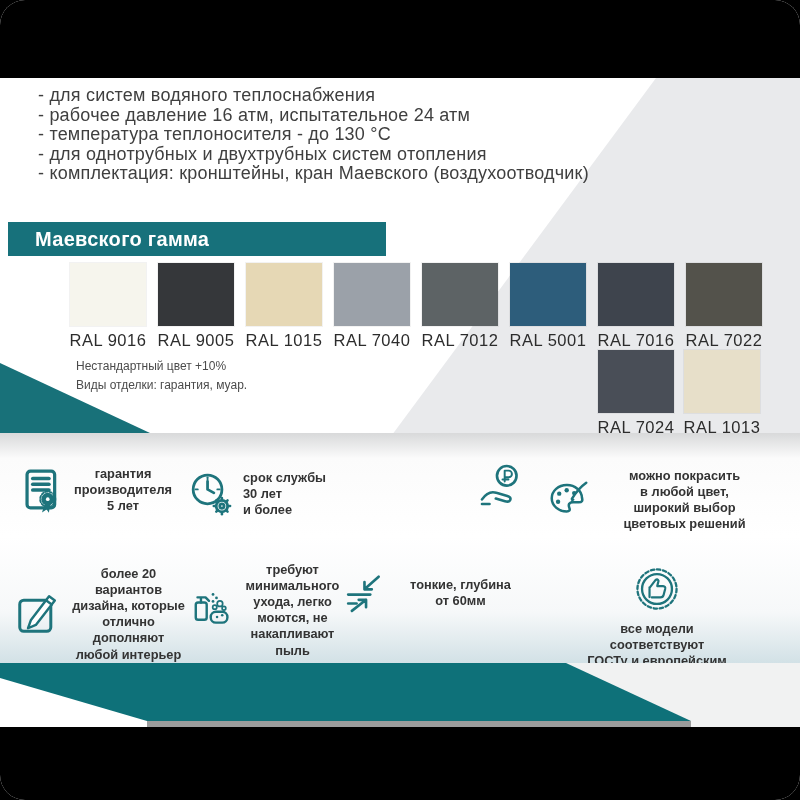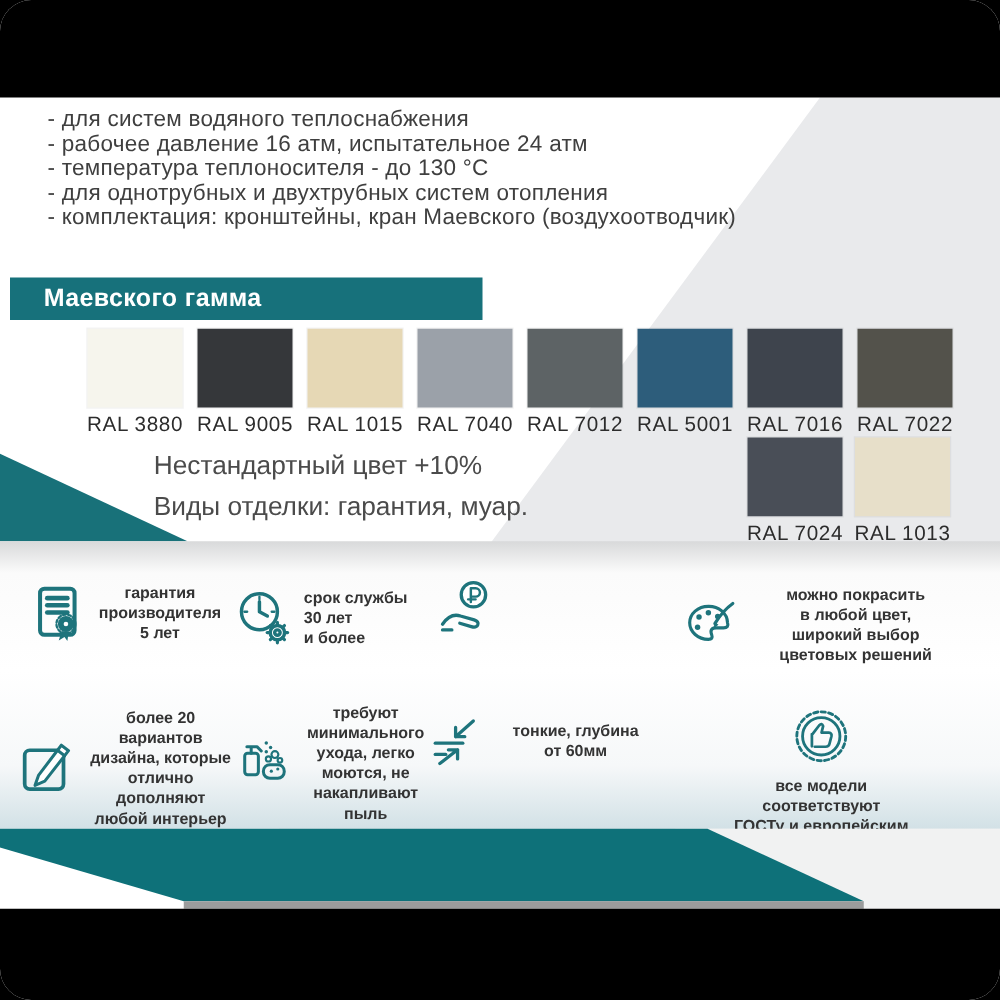--- a/index.html
+++ b/index.html
@@ -29,22 +29,22 @@
     position:absolute;left:8px;top:222px;width:378px;height:34px;background:var(--accent);
     color:#fff;font-size:20px;font-weight:700;line-height:34px;padding-left:27px;
     box-sizing:border-box;letter-spacing:.3px;
   }
   .swatch-row{position:absolute;display:flex;gap:12px;}
   .swatch-row.r1{left:70px;top:263px;}
   .swatch-row.r2{left:598px;top:350px;gap:10px;}
   .swatch-cell{width:76px;display:flex;flex-direction:column;align-items:center;}
   .swatch{width:76px;height:63px;box-shadow:0 0 0 1px rgba(0,0,0,0.05);}
   .swatch-label{margin-top:5px;font-size:16.5px;color:#2c2c2c;letter-spacing:.5px;white-space:nowrap;}
-  .color-notes{position:absolute;left:76px;top:357px;font-size:21px;line-height:1.55;color:#4b4b4b;margin-left:47px;}
-  .feature{position:absolute;display:flex;align-items:center;gap:9px;}
+  .color-notes{position:absolute;left:76px;top:357px;font-size:12px;line-height:1.55;color:#4b4b4b;}
+  .feature{position:absolute;display:flex;align-items:center;gap:9px;justify-content:flex-end;}
   .feature .ficon{flex:0 0 auto;}
   .feature .ftext{
     flex:1 1 auto;font-size:12.8px;font-weight:700;line-height:1.26;color:#333;
     text-align:center;white-space:pre-line;
   }
   .feature.align-left .ftext{text-align:left;}
   .f1{left:24px;top:466px;width:148px;}
   .f2{left:188px;top:470px;width:152px;}
   .f3{left:350px;top:462px;width:174px;}
   .f4{left:546px;top:468px;width:222px;}
@@ -71,21 +71,21 @@
     <div class="spec-line">- температура теплоносителя - до 130 °С</div>
     <div class="spec-line">- для однотрубных и двухтрубных систем отопления</div>
     <div class="spec-line">- комплектация: кронштейны, кран Маевского (воздухоотводчик)</div>
   </div>
 
   <div class="color-band">Маевского гамма</div>
 
   <div class="swatch-row r1">
     <div class="swatch-cell">
       <div class="swatch" style="background-color: rgb(246, 245, 237);"></div>
-      <div class="swatch-label">RAL 3880</div>
+      <div class="swatch-label">RAL 9016</div>
     </div>
     <div class="swatch-cell">
       <div class="swatch" style="background-color: rgb(53, 55, 58);"></div>
       <div class="swatch-label">RAL 9005</div>
     </div>
     <div class="swatch-cell">
       <div class="swatch" style="background-color: rgb(230, 216, 181);"></div>
       <div class="swatch-label">RAL 1015</div>
     </div>
     <div class="swatch-cell">

